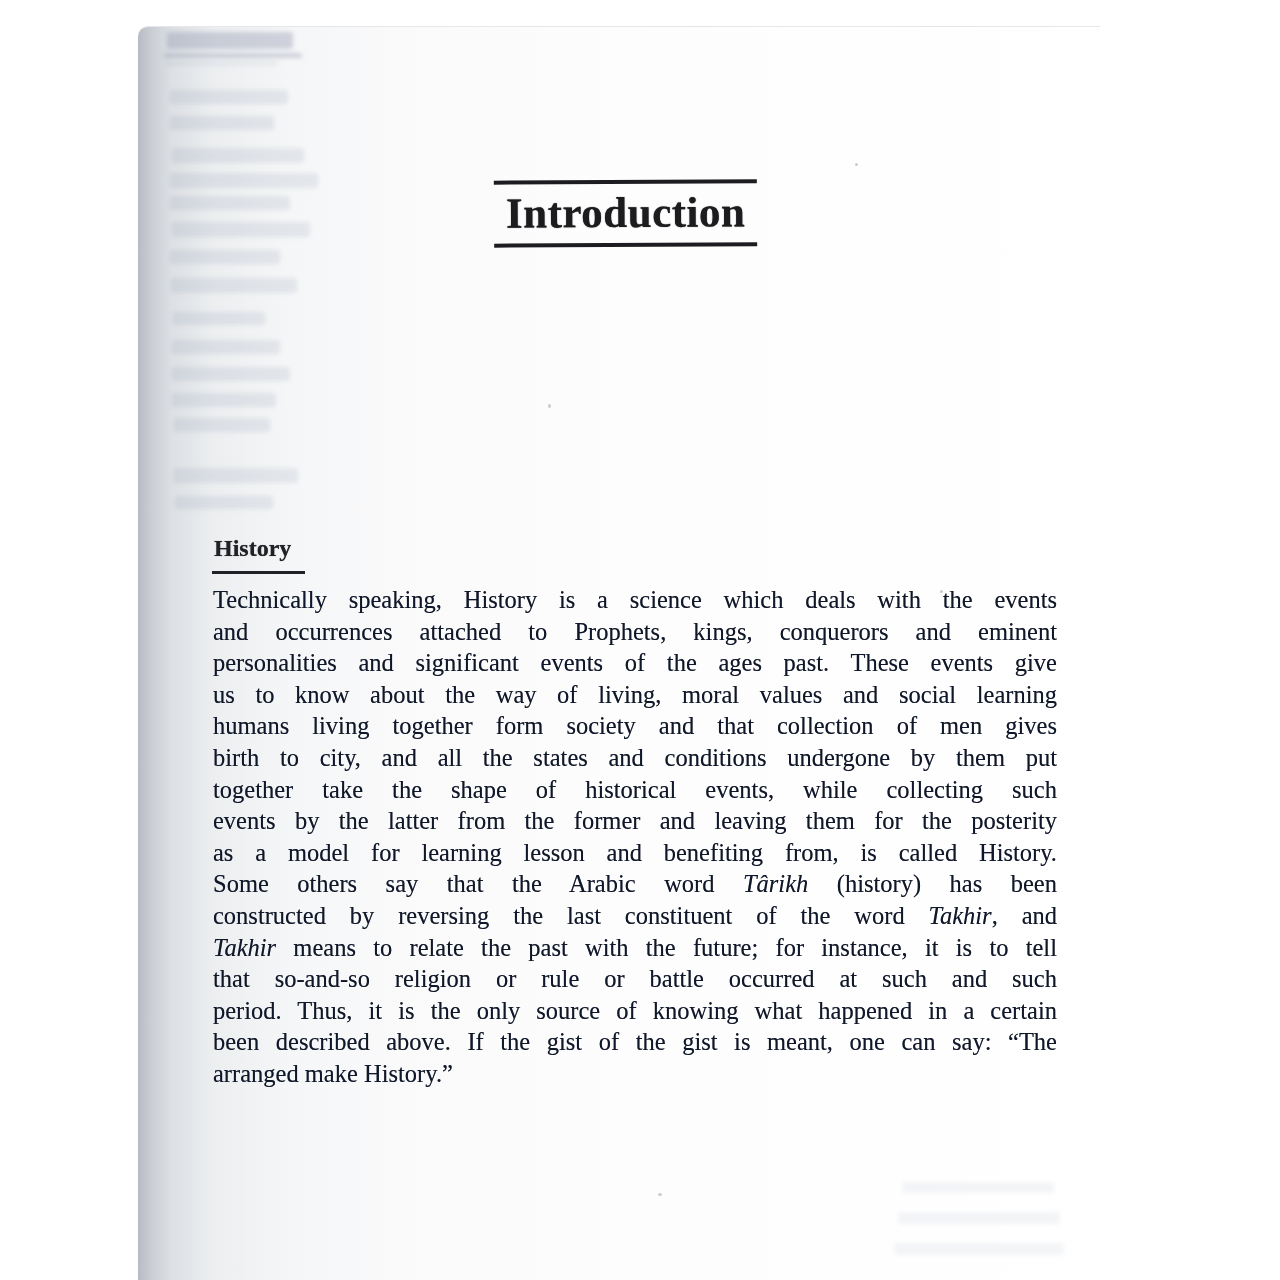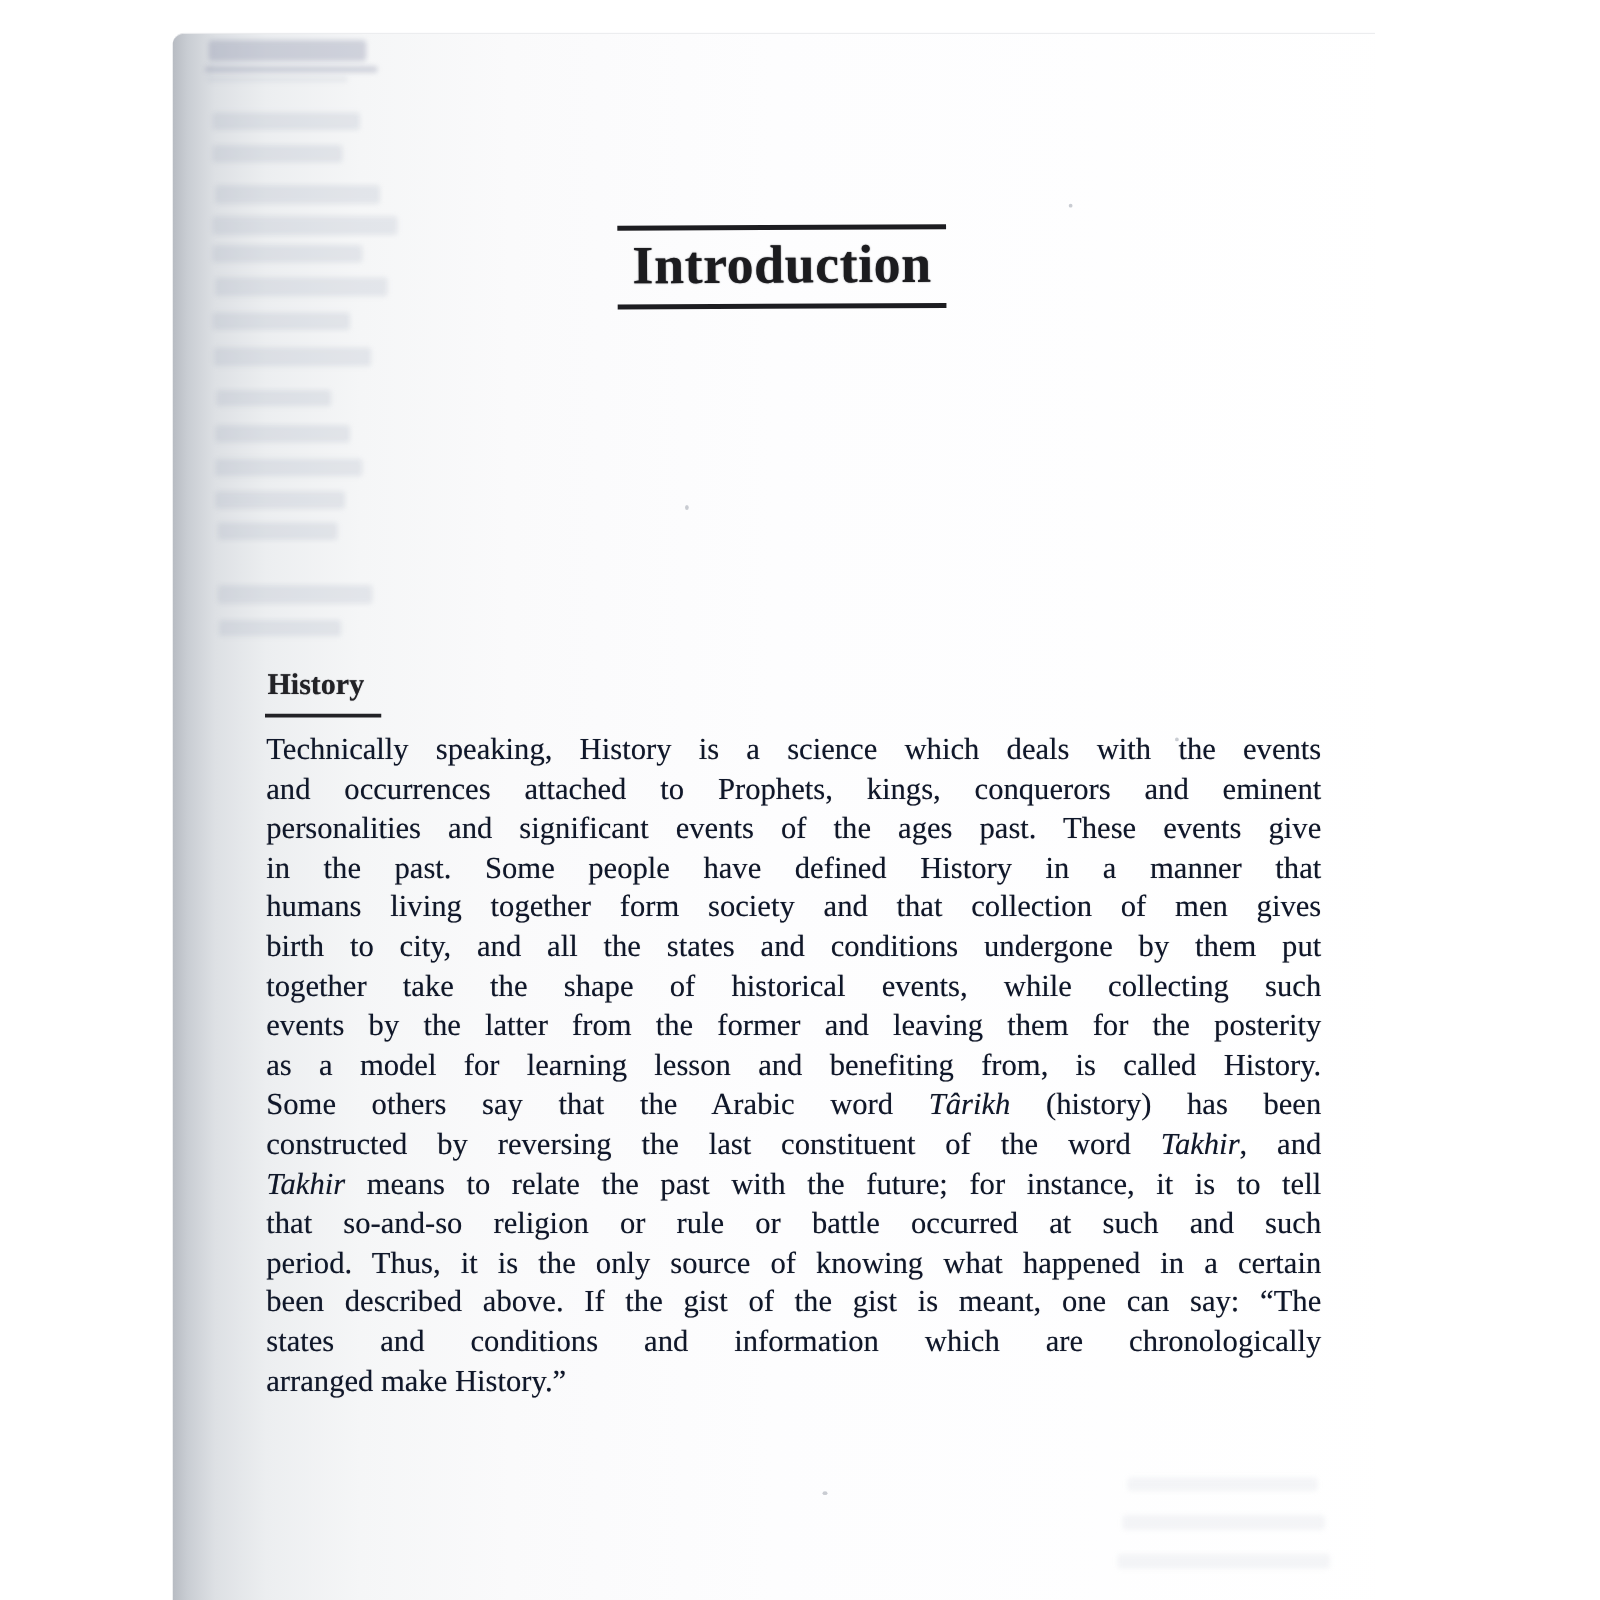--- a/index.html
+++ b/index.html
@@ -88,33 +88,32 @@
   <div class="title-block">
     <div class="title-text">Introduction</div>
   </div>
 
   <div class="section-heading">History</div>
 
   <div class="paragraph">
       <div class="pline">Technically speaking, History is a science which deals with the events</div>
       <div class="pline">and occurrences attached to Prophets, kings, conquerors and eminent</div>
       <div class="pline">personalities and significant events of the ages past. These events give</div>
-      <div class="pline">in the past. Some people have defined History in a manner that</div>
+      <div class="pline">us to know about the way of living, moral values and social learning</div>
       <div class="pline">humans living together form society and that collection of men gives</div>
       <div class="pline">birth to city, and all the states and conditions undergone by them put</div>
       <div class="pline">together take the shape of historical events, while collecting such</div>
       <div class="pline">events by the latter from the former and leaving them for the posterity</div>
       <div class="pline">as a model for learning lesson and benefiting from, is called History.</div>
       <div class="pline">Some others say that the Arabic word <i>Târikh</i> (history) has been</div>
       <div class="pline">constructed by reversing the last constituent of the word <i>Takhir</i>, and</div>
       <div class="pline"><i>Takhir</i> means to relate the past with the future; for instance, it is to tell</div>
       <div class="pline">that so-and-so religion or rule or battle occurred at such and such</div>
       <div class="pline">period. Thus, it is the only source of knowing what happened in a certain</div>
       <div class="pline">been described above. If the gist of the gist is meant, one can say: “The</div>
-      <div class="pline">states and conditions and information which are chronologically</div>
       <div class="pline last">arranged make History.”</div>
     </div>
 
   <div class="speck" style="left:855px; top:163px; width:3px; height:3px;"></div>
   <div class="speck" style="left:548px; top:404px; width:3px; height:4px;"></div>
   <div class="speck" style="left:940px; top:590px; width:3px; height:3px;"></div>
   <div class="speck" style="left:658px; top:1193px; width:4px; height:3px;"></div>
 
 </div>
 

